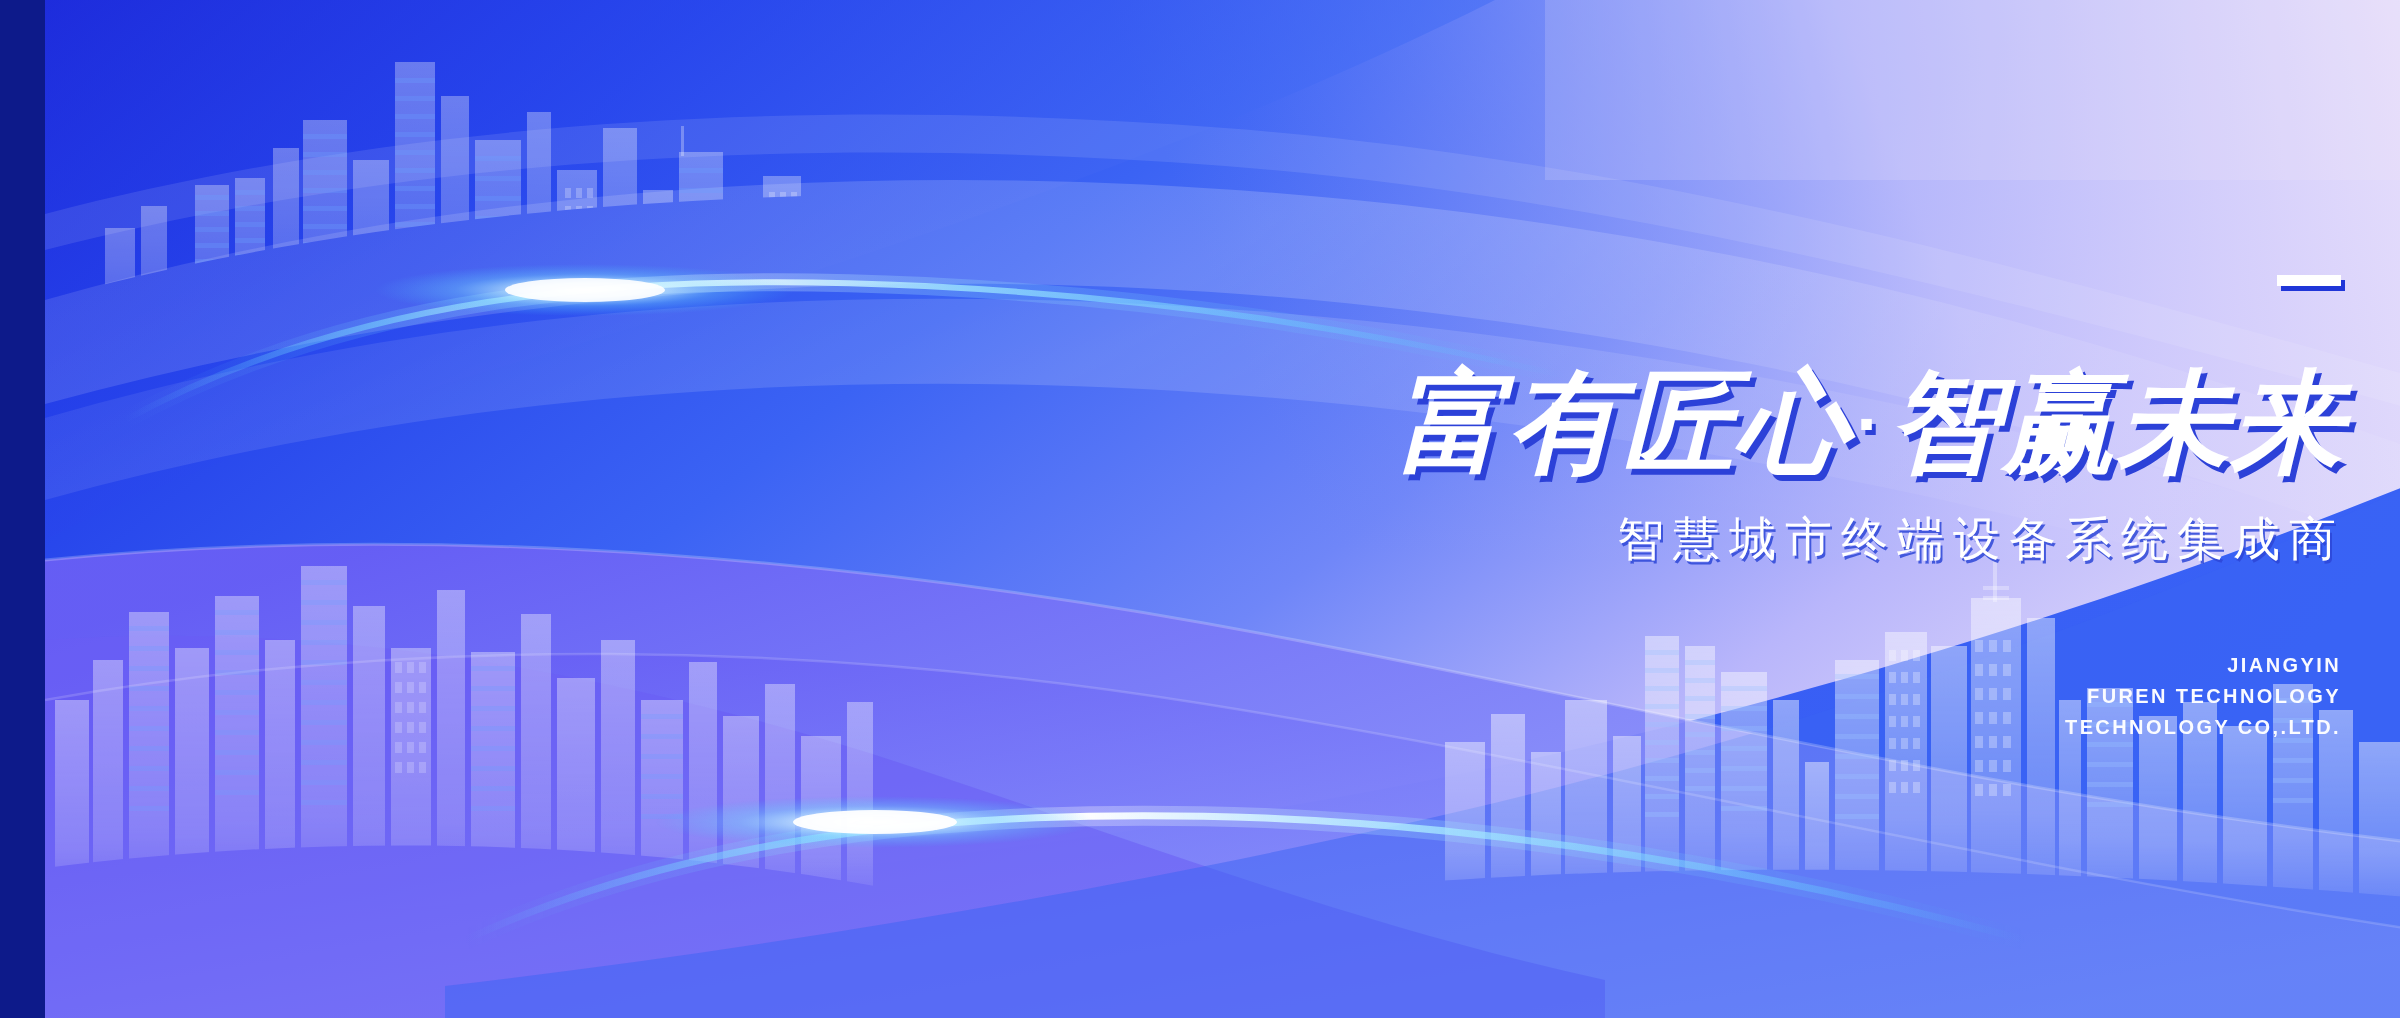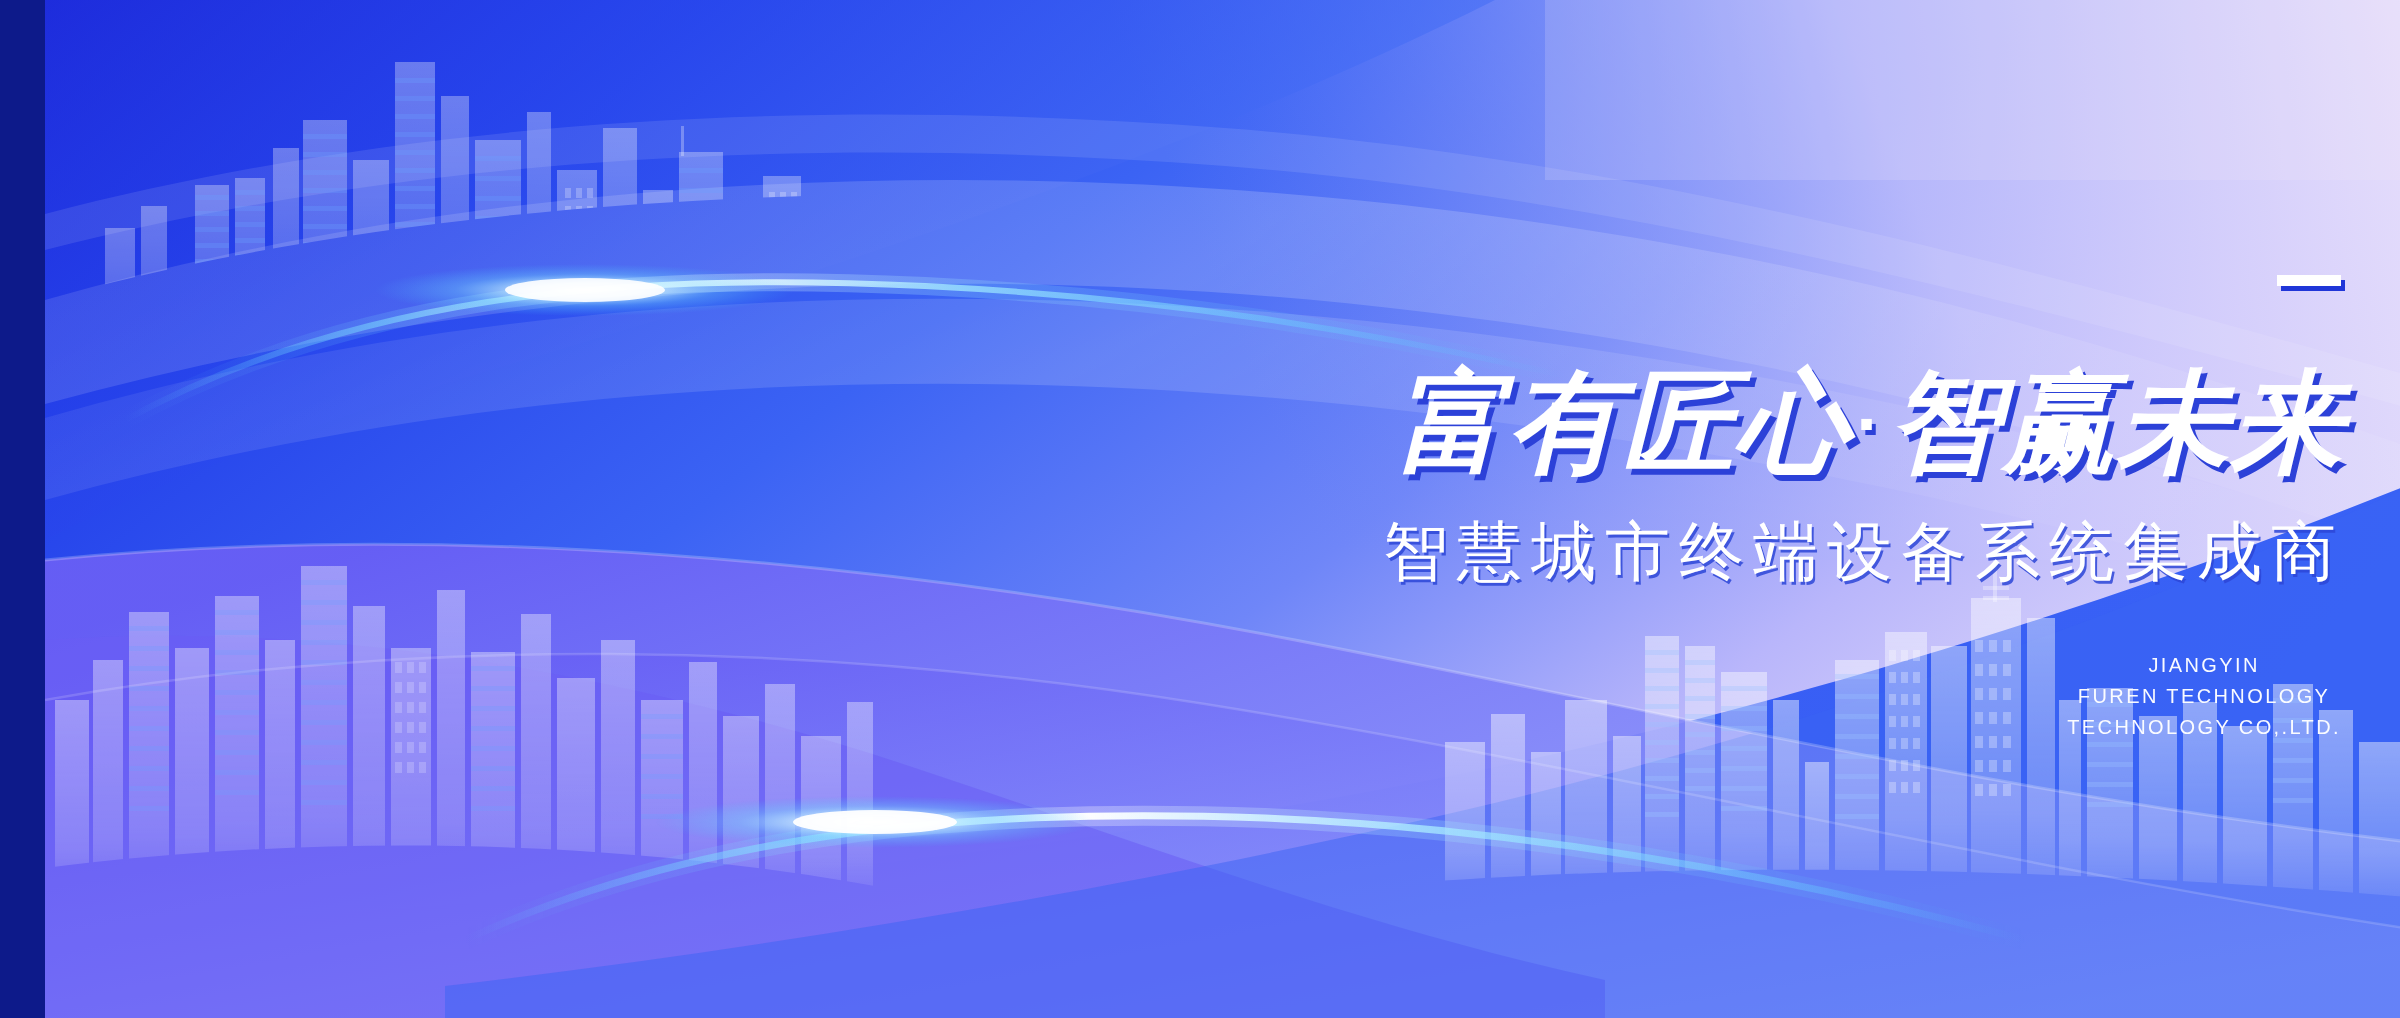--- a/index.html
+++ b/index.html
@@ -66,39 +66,40 @@
     padding: 0 6px;
     text-shadow: 4px 5px 0 #2c41d8;
   }
   .subtitle {
     position: absolute;
     left: 0;
     top: 258px;
     width: 100%;
     text-align: right;
     white-space: nowrap;
-    font-size: 65px;
+    font-size: 47px;
     font-weight: 300;
     color: #ffffff;
     letter-spacing: 9px;
     padding-right: 2px;
     font-family: "Liberation Sans", "DejaVu Sans", sans-serif;
     text-shadow: 2px 3px 0 rgba(45,70,215,0.85);
   }
   .en-name {
     position: absolute;
     right: 4px;
     top: 400px;
-    text-align: center;
+    text-align: right;
     color: #ffffff;
     font-size: 20px;
     line-height: 31px;
     letter-spacing: 2.4px;
     font-family: "Liberation Sans", sans-serif;
     opacity: 0.97;
+    font-weight: bold;
   }
   .en-name div { white-space: nowrap; }
 </style>
 </head>
 <body>
 
 <div class="banner">
 
   <svg class="svg-layer" viewBox="0 0 2400 1018" preserveAspectRatio="none">
     <defs>

